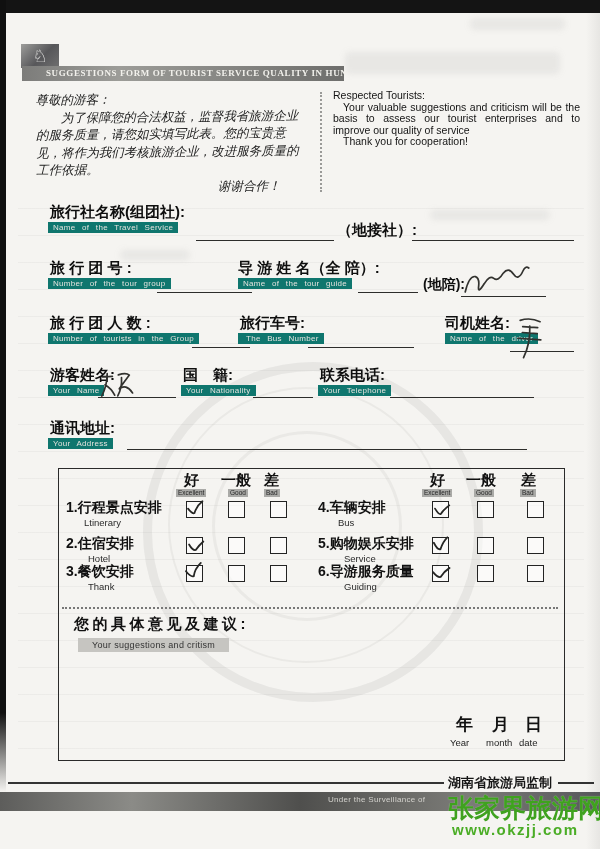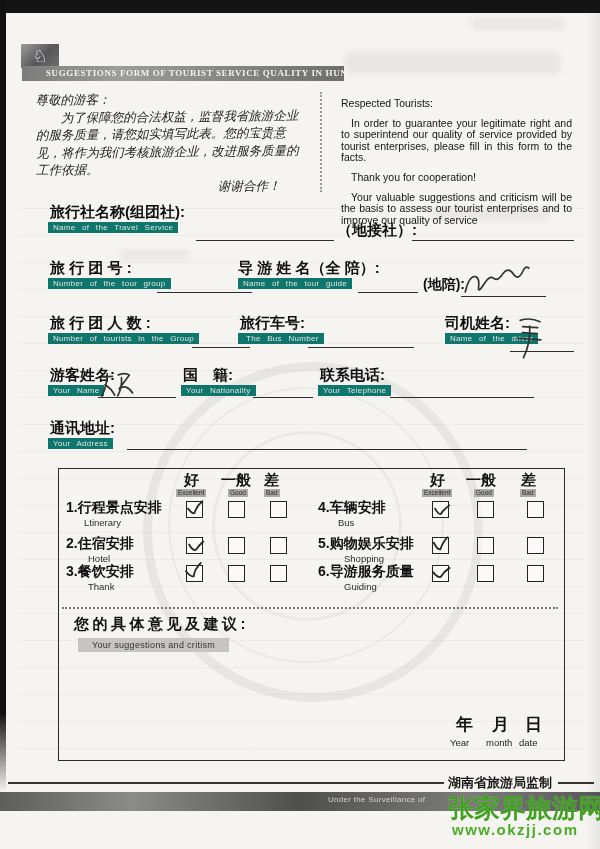--- a/index.html
+++ b/index.html
@@ -29,21 +29,21 @@
           letter-spacing:0.6px;line-height:15px;padding-left:24px;white-space:nowrap;}
   
   .zh-intro{position:absolute;left:36px;top:90px;width:274px;font-family:"DejaVu Serif",serif;
             font-style:italic;font-size:12.5px;line-height:17.5px;color:#222;transform:rotate(-0.6deg);}
   .zh-intro p{margin:0;}
   .zh-body{text-indent:2em;}
   .zh-close{text-align:right;padding-right:30px;}
   .divider{position:absolute;left:320px;top:92px;height:100px;border-left:2px dotted #9a9a98;}
   .en-intro{position:absolute;left:333px;top:90px;width:247px;font-size:10.5px;line-height:11.6px;
             text-align:justify;color:#141414;}
-  .en-intro p{margin:8px;text-indent:10px;}
+  .en-intro p{margin:0;text-indent:10px;}
   .en-intro p.sal{text-indent:0;}
   
   .lbl{position:absolute;font-weight:bold;font-size:15px;color:#0f0f0f;white-space:nowrap;}
   .sub{position:absolute;background:#0f766e;color:#e4e3de;font-size:8px;line-height:11px;
        padding:0 5px;white-space:nowrap;letter-spacing:0.3px;word-spacing:4px;}
   .wline{position:absolute;border-top:1.7px solid #2d2d2b;height:0;}
   .hw{position:absolute;}
   .hw path{fill:none;stroke:#32322f;stroke-width:1.7;stroke-linecap:round;stroke-linejoin:round;}
   
   .box{position:absolute;left:58px;top:468px;width:505px;height:291px;border:1.7px solid #2a2a2a;}
@@ -93,23 +93,22 @@
   <div class="subbar">SUGGESTIONS FORM OF TOURIST SERVICE QUALITY IN HUN</div>
 
   <div class="zh-intro">
     <p class="zh-sal">尊敬的游客：</p>
     <p class="zh-body">为了保障您的合法权益，监督我省旅游企业的服务质量，请您如实填写此表。您的宝贵意见，将作为我们考核旅游企业，改进服务质量的工作依据。</p>
     <p class="zh-close">谢谢合作！</p>
   </div>
   <div class="divider"></div>
   <div class="en-intro">
     <p class="sal">Respected Tourists:</p>
-    <p>In order to guarantee your legitimate right and to superintend our quality of service provided by tourist enterprises, please fill in this form to the facts.</p>
+    <p>Your valuable suggestions and criticism will be the basis to assess our tourist enterprises and to improve our quality of service</p>
     <p>Thank you for cooperation!</p>
-    <p>Your valuable suggestions and criticism will be the basis to assess our tourist enterprises and to improve our quality of service</p>
   </div>
 
   <div class="lbl" style="left:50px;top:203px;">旅行社名称(组团社):</div>
   <div class="sub" style="left:48px;top:222px;">Name of the Travel Service</div>
   <div class="wline" style="left:196px;top:240px;width:138px;"></div>
   <div class="lbl" style="left:337px;top:221px;">（地接社）:</div>
   <div class="wline" style="left:412px;top:240px;width:162px;"></div>
 
   <div class="lbl" style="left:50px;top:259px;">旅 行 团 号 :</div>
   <div class="sub" style="left:48px;top:278px;">Number of the tour group</div>
@@ -199,21 +198,21 @@
   <div class="rt-l" style="left:318px;top:499px;">4.车辆安排</div>
   <div class="rt-le" style="left:338px;top:517px;">Bus</div>
   <div class="cb" style="left:432px;top:501px;"></div>
   <svg class="chk" style="left:431px;top:500px;transform:rotate(3deg);" width="22" height="20" viewBox="0 0 22 20">
       <path d="M4 9 Q8 15 10 14 Q13 9 18 5"></path>
     </svg>
   <div class="cb" style="left:477px;top:501px;"></div>
   <div class="cb" style="left:527px;top:501px;"></div>
 
   <div class="rt-l" style="left:318px;top:535px;">5.购物娱乐安排</div>
-  <div class="rt-le" style="left:344px;top:553px;">Shopping</div>
+  <div class="rt-le" style="left:344px;top:553px;">Service</div>
   <div class="cb" style="left:432px;top:537px;"></div>
   <svg class="chk" style="left:430px;top:534px;transform:rotate(-6deg);" width="22" height="20" viewBox="0 0 22 20">
       <path d="M4 8 Q7 16 10 15 Q13 8 18 4"></path>
     </svg>
   <div class="cb" style="left:477px;top:537px;"></div>
   <div class="cb" style="left:527px;top:537px;"></div>
 
   <div class="rt-l" style="left:318px;top:563px;">6.导游服务质量</div>
   <div class="rt-le" style="left:344px;top:581px;">Guiding</div>
   <div class="cb" style="left:432px;top:565px;"></div>

